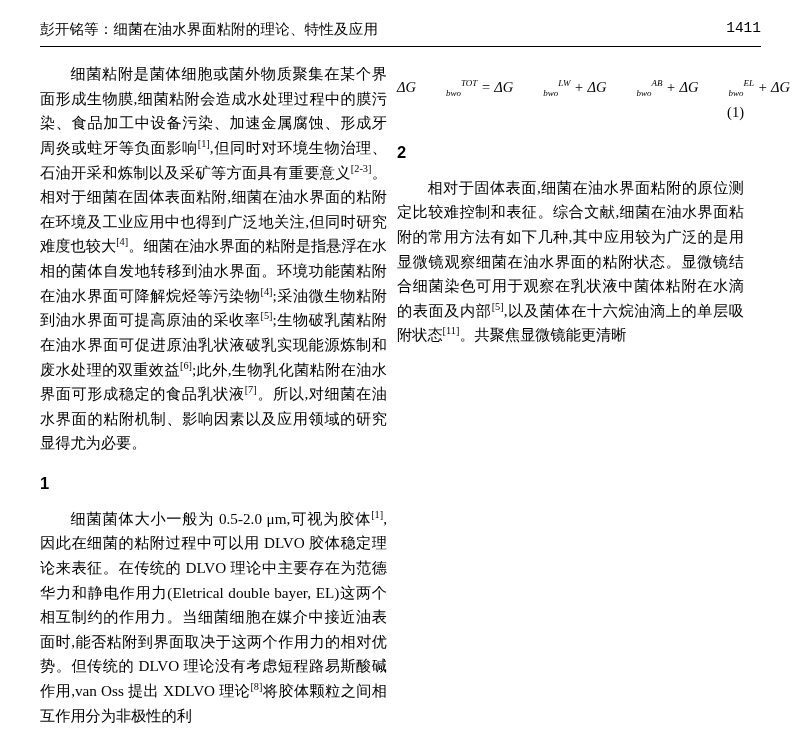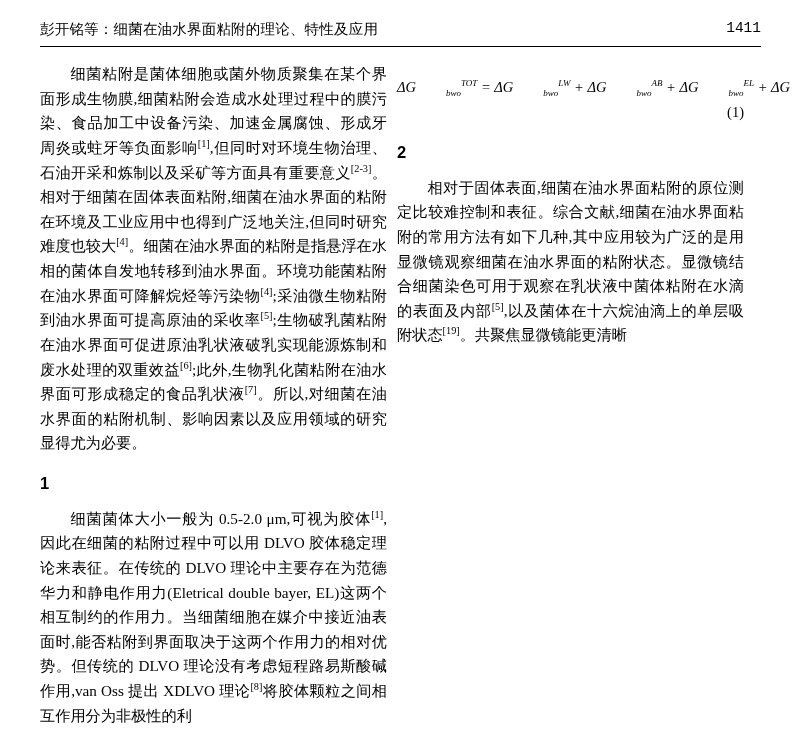--- a/index.html
+++ b/index.html
@@ -168,17 +168,17 @@
         <div class="equation">
           Δ<i>G</i><span class="sub">bwo</span><span class="sup">TOT</span> = Δ<i>G</i><span class="sub">bwo</span><span class="sup">LW</span> + Δ<i>G</i><span class="sub">bwo</span><span class="sup">AB</span> + Δ<i>G</i><span class="sub">bwo</span><span class="sup">EL</span> + Δ<i>G</i><span class="sub">bwo</span><span class="cn">位阻</span> + Δ<i>G</i><span class="sub">bwo</span><span class="cn">架桥</span>
         </div>
         <div class="eq-num">(1)</div>
       </div>
 
       <div class="sec-head">
         <span class="sec-num">2</span>
       </div>
 
-      <p class="indent">相对于固体表面,细菌在油水界面粘附的原位测定比较难控制和表征。综合文献,细菌在油水界面粘附的常用方法有如下几种,其中应用较为广泛的是用显微镜观察细菌在油水界面的粘附状态。显微镜结合细菌染色可用于观察在乳状液中菌体粘附在水滴的表面及内部<sup>[5]</sup>,以及菌体在十六烷油滴上的单层吸附状态<sup>[19]</sup>。共聚焦显微镜能更清晰</p>
+      <p class="indent">相对于固体表面,细菌在油水界面粘附的原位测定比较难控制和表征。综合文献,细菌在油水界面粘附的常用方法有如下几种,其中应用较为广泛的是用显微镜观察细菌在油水界面的粘附状态。显微镜结合细菌染色可用于观察在乳状液中菌体粘附在水滴的表面及内部<sup>[5]</sup>,以及菌体在十六烷油滴上的单层吸附状态<sup>[11]</sup>。共聚焦显微镜能更清晰</p>
     </div>
 
   </div>
 </div>
 
 </body></html>

